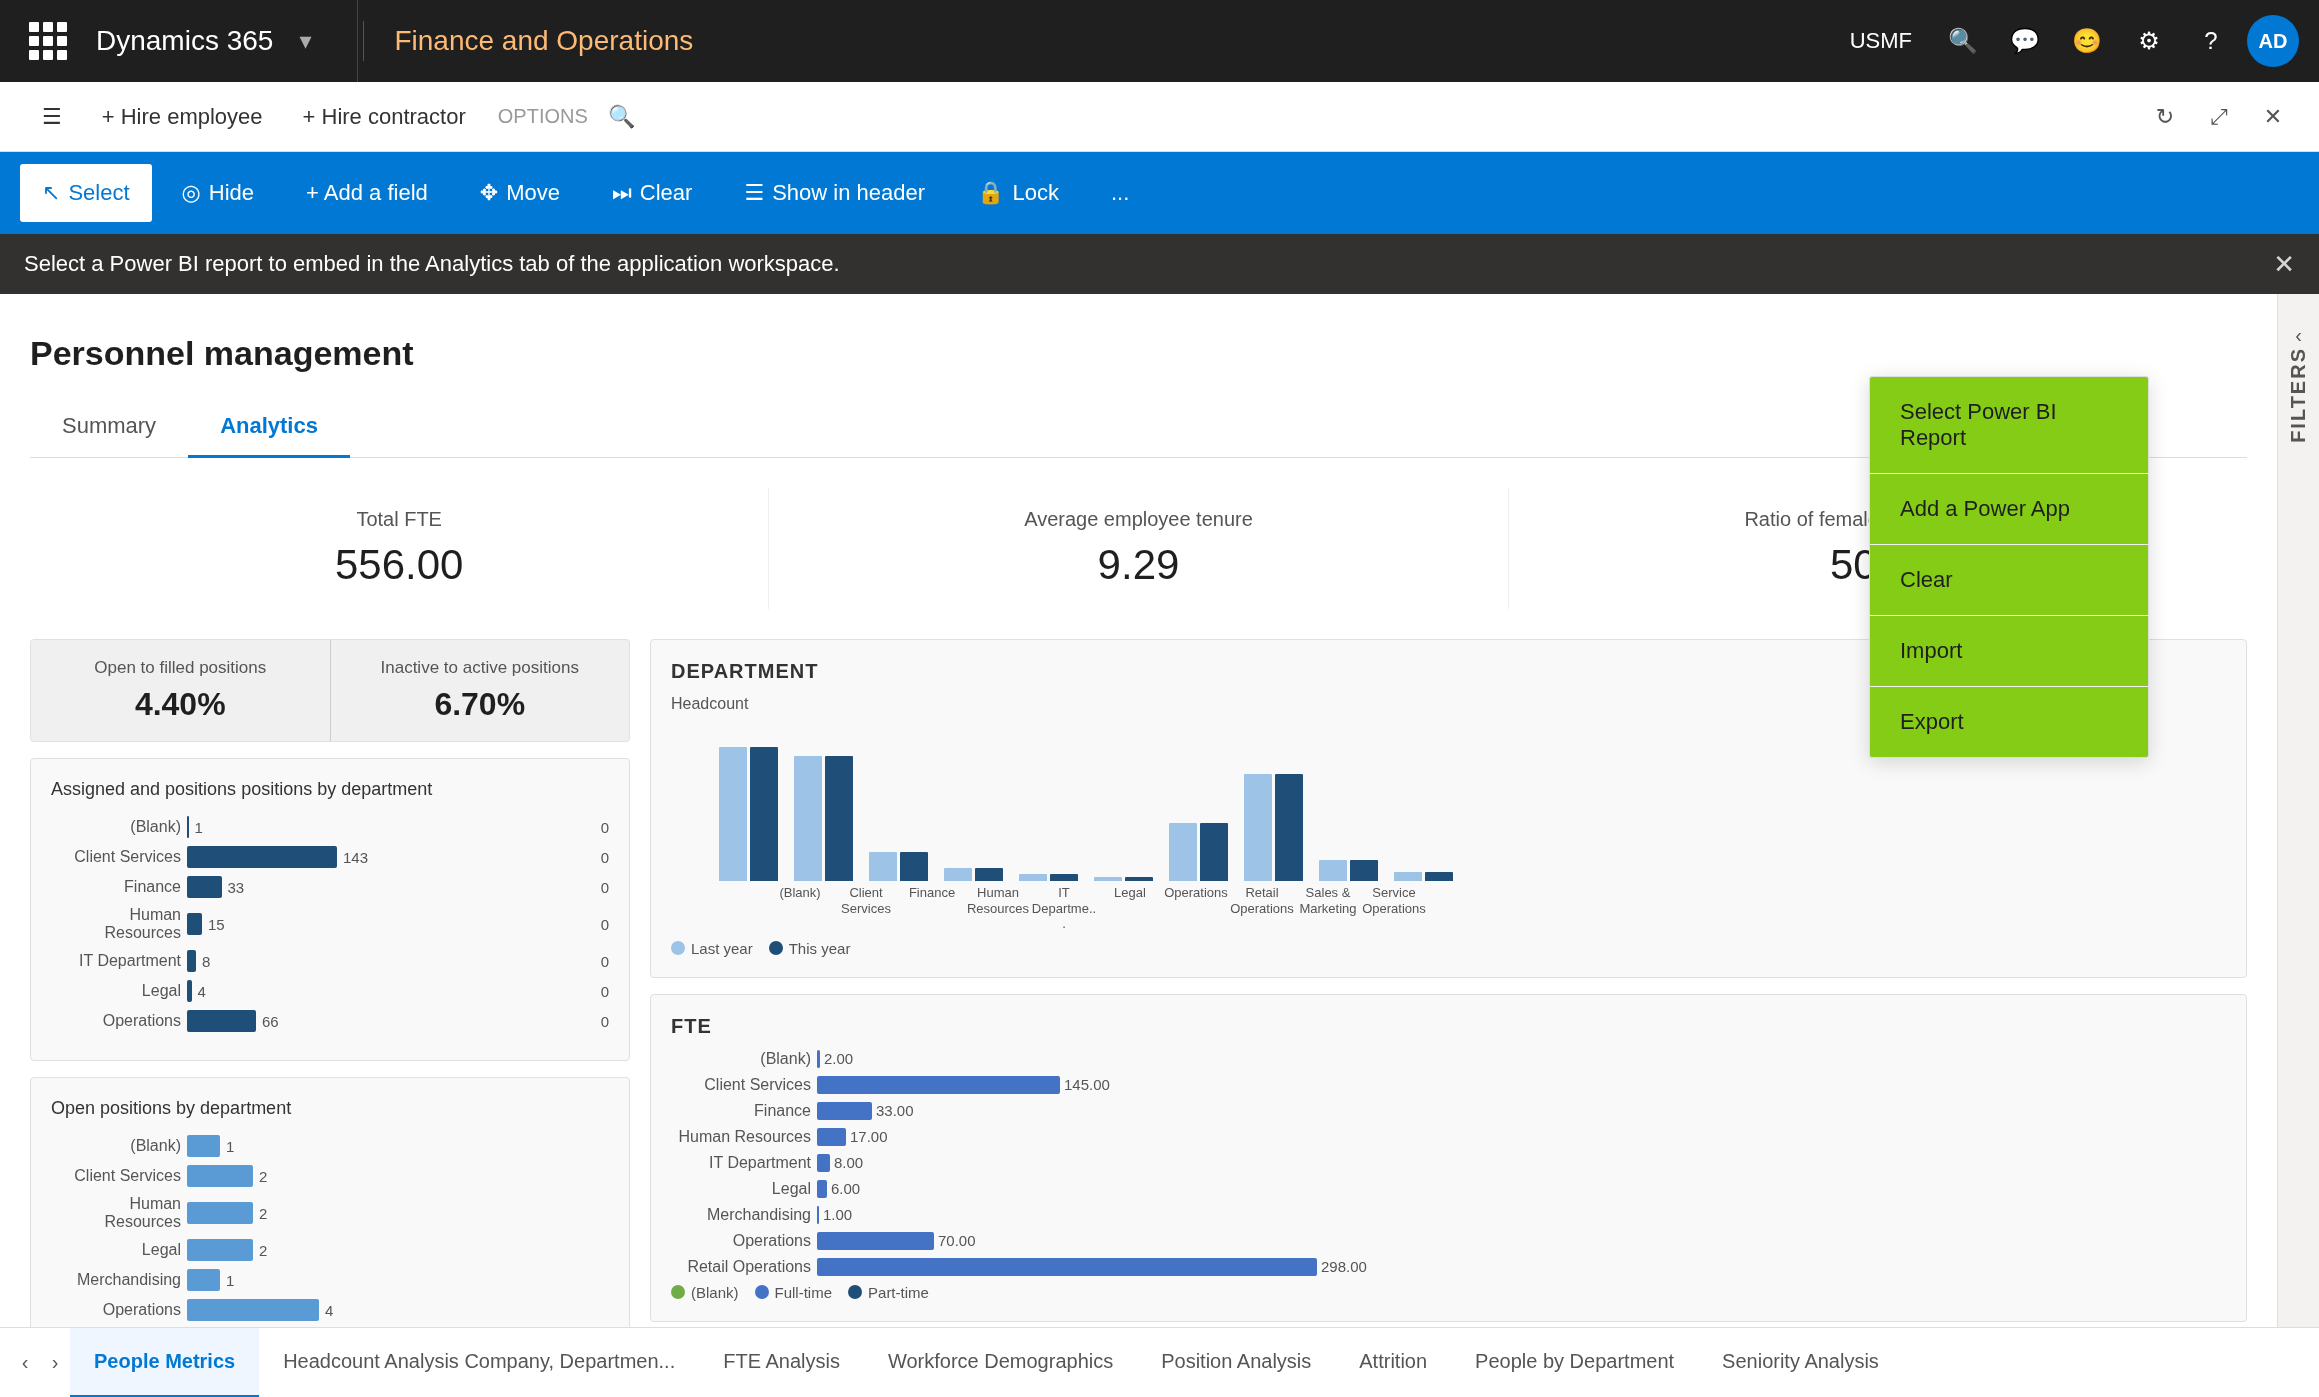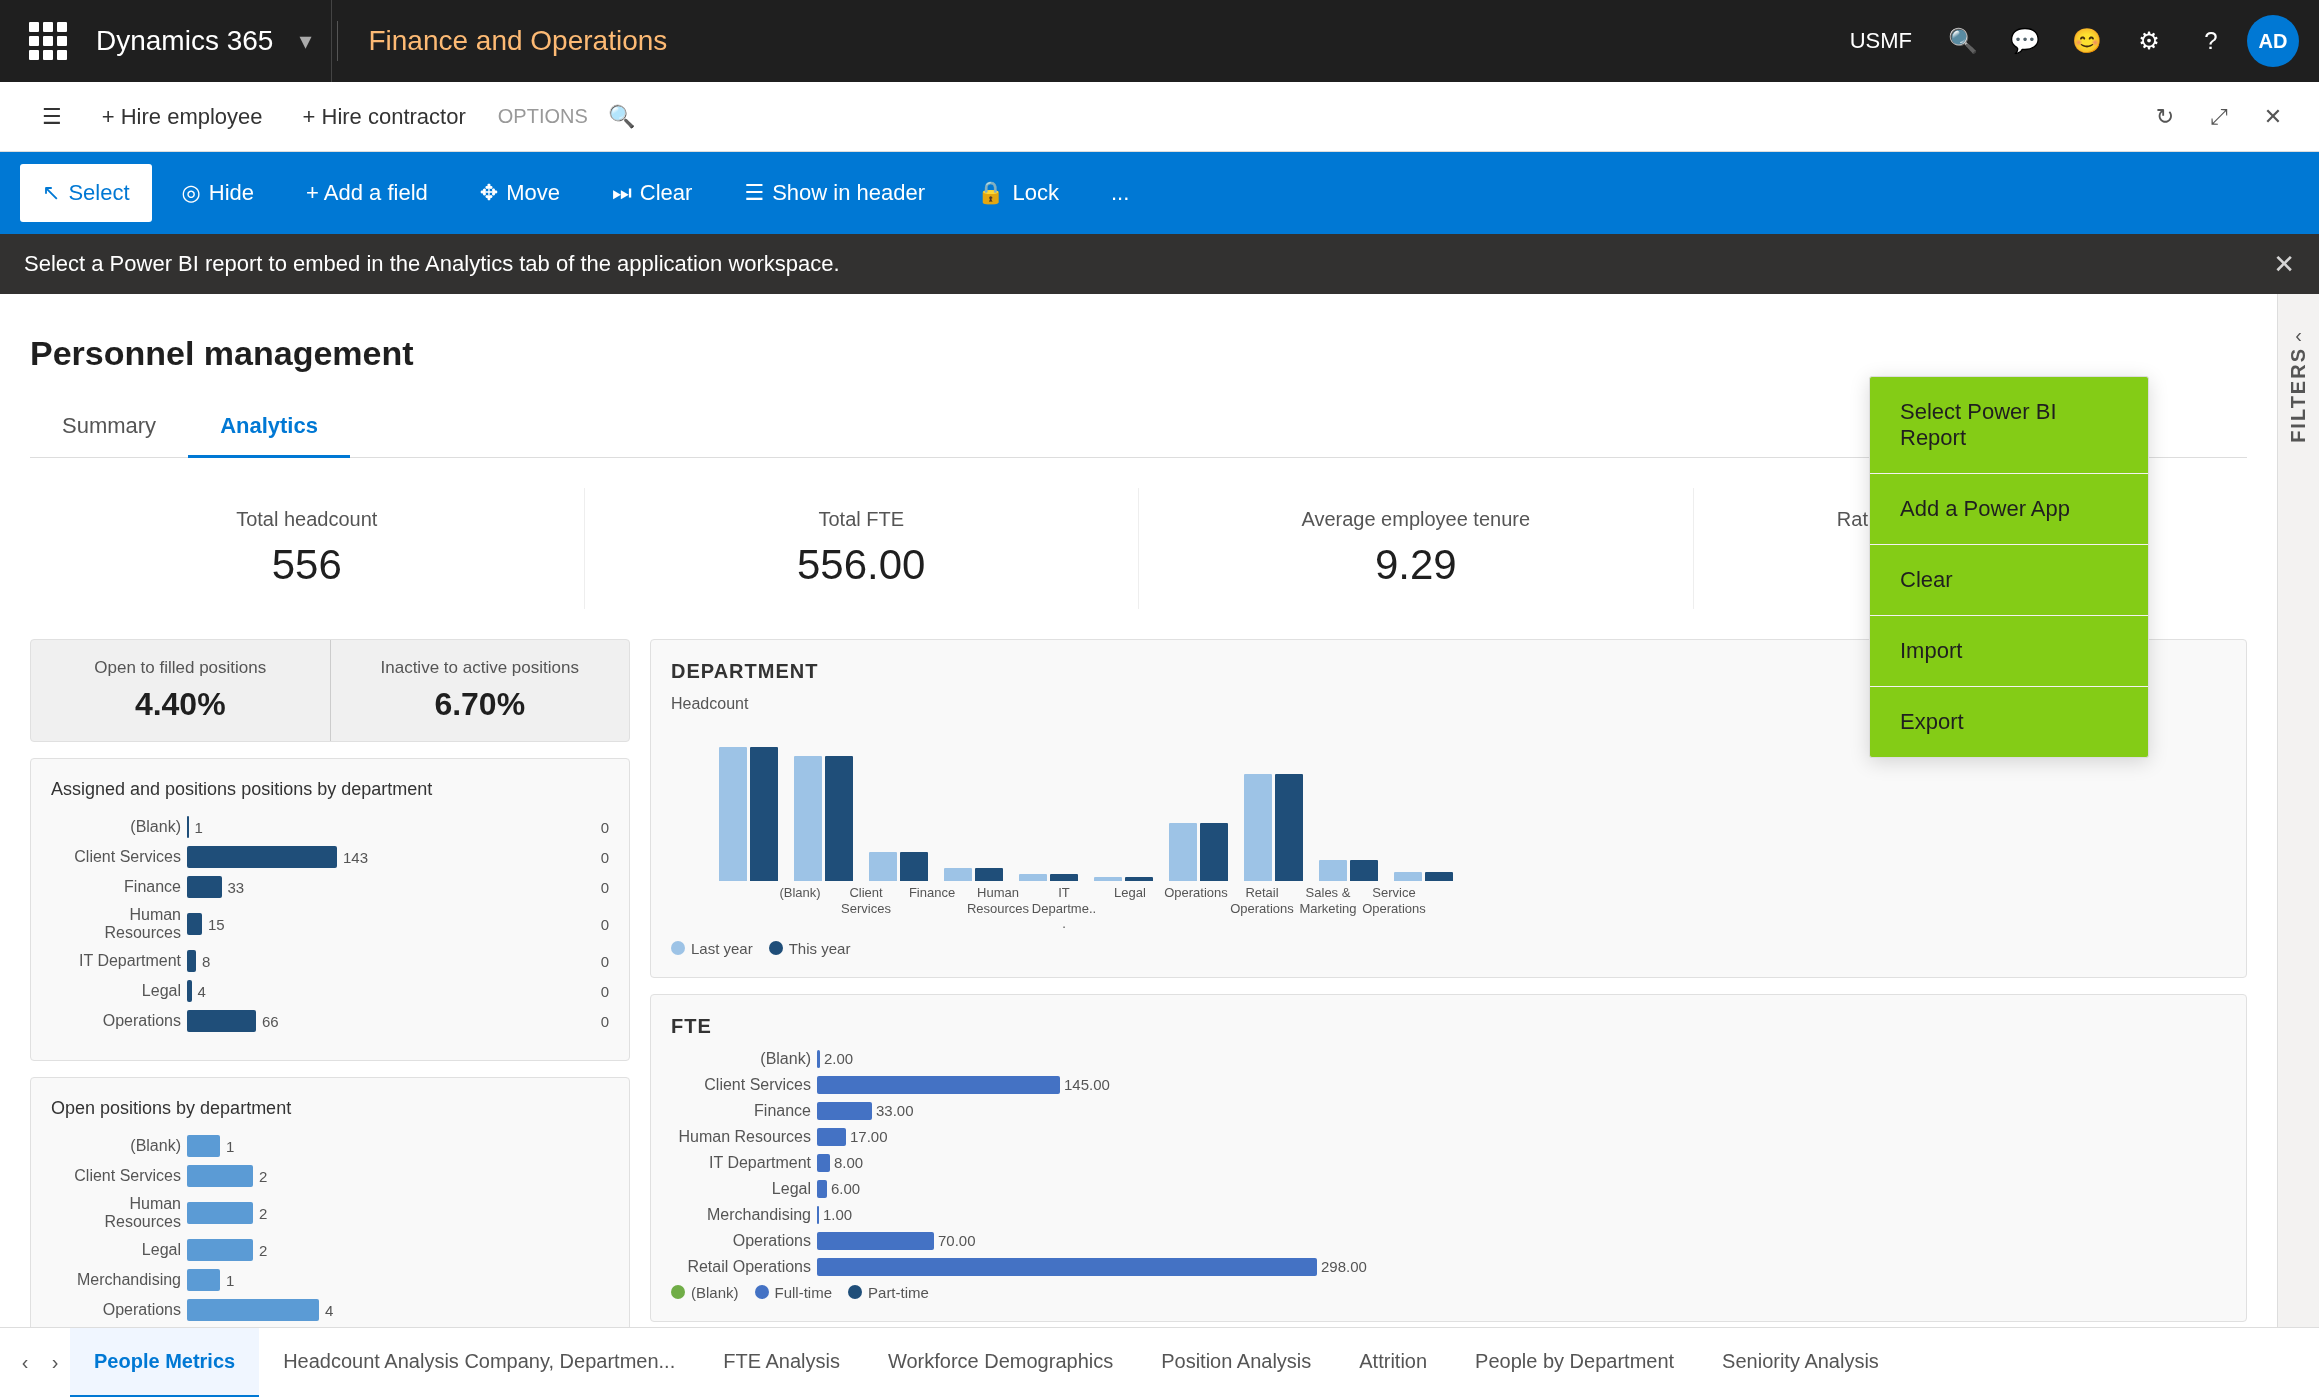--- a/index.html
+++ b/index.html
@@ -8,21 +8,21 @@
     
     .top-nav {
       display: flex; align-items: center;
       background: #1f1f1f; color: #fff;
       height: 82px; padding: 0 20px;
     }
     .top-nav-grid { display: flex; align-items: center; width: 100%; }
     .nav-apps-btn { width: 56px; height: 56px; display: flex; align-items: center; justify-content: center; cursor: pointer; }
     .nav-apps-grid { display: grid; grid-template-columns: repeat(3,10px); gap: 4px; }
     .nav-apps-grid span { width: 10px; height: 10px; background: #fff; display: block; border-radius: 1px; }
-    .nav-brand { display: flex; align-items: center; height: 82px; border-right: 1px solid #444; padding-right: 20px; margin-right: 0; }
+    .nav-brand { display: flex; align-items: center; height: 82px; border-right: 1px solid #444; padding-right: 46px; margin-right: 0; }
     .nav-brand-d365 { font-size: 28px; color: #fff; font-weight: 300; padding: 0 20px; cursor: pointer; }
     .nav-divider { width: 1px; background: #555; height: 40px; margin: 0 5px; }
     .nav-app-title { font-size: 28px; color: #fdba74; font-weight: 300; padding: 0 25px; }
     .nav-right { margin-left: auto; display: flex; align-items: center; gap: 10px; }
     .nav-right-text { font-size: 22px; color: #fff; margin-right: 15px; }
     .nav-icon-btn { width: 52px; height: 52px; display: flex; align-items: center; justify-content: center; border-radius: 4px; cursor: pointer; color: #fff; font-size: 24px; }
     .nav-avatar { width: 52px; height: 52px; background: #0078d4; border-radius: 50%; display: flex; align-items: center; justify-content: center; font-size: 20px; font-weight: 600; color: #fff; cursor: pointer; }
 
     
     .toolbar {
@@ -263,24 +263,20 @@
   <div class="page-area" style="padding: 40px 30px; overflow-y:auto; flex:1;">
     <h1 class="page-title">Personnel management</h1>
 
     <div class="tabs">
       <div class="tab">Summary</div>
       <div class="tab active">Analytics</div>
     </div>
 
     <div class="kpi-row">
       <div class="kpi-card">
-        <div class="kpi-label">Total headcount</div>
-        <div class="kpi-value">556</div>
-      </div>
-      <div class="kpi-card">
         <div class="kpi-label">Total FTE</div>
         <div class="kpi-value">556.00</div>
       </div>
       <div class="kpi-card">
         <div class="kpi-label">Average employee tenure</div>
         <div class="kpi-value">9.29</div>
       </div>
       <div class="kpi-card">
         <div class="kpi-label">Ratio of female to male emp...</div>
         <div class="kpi-value">50 %</div>

